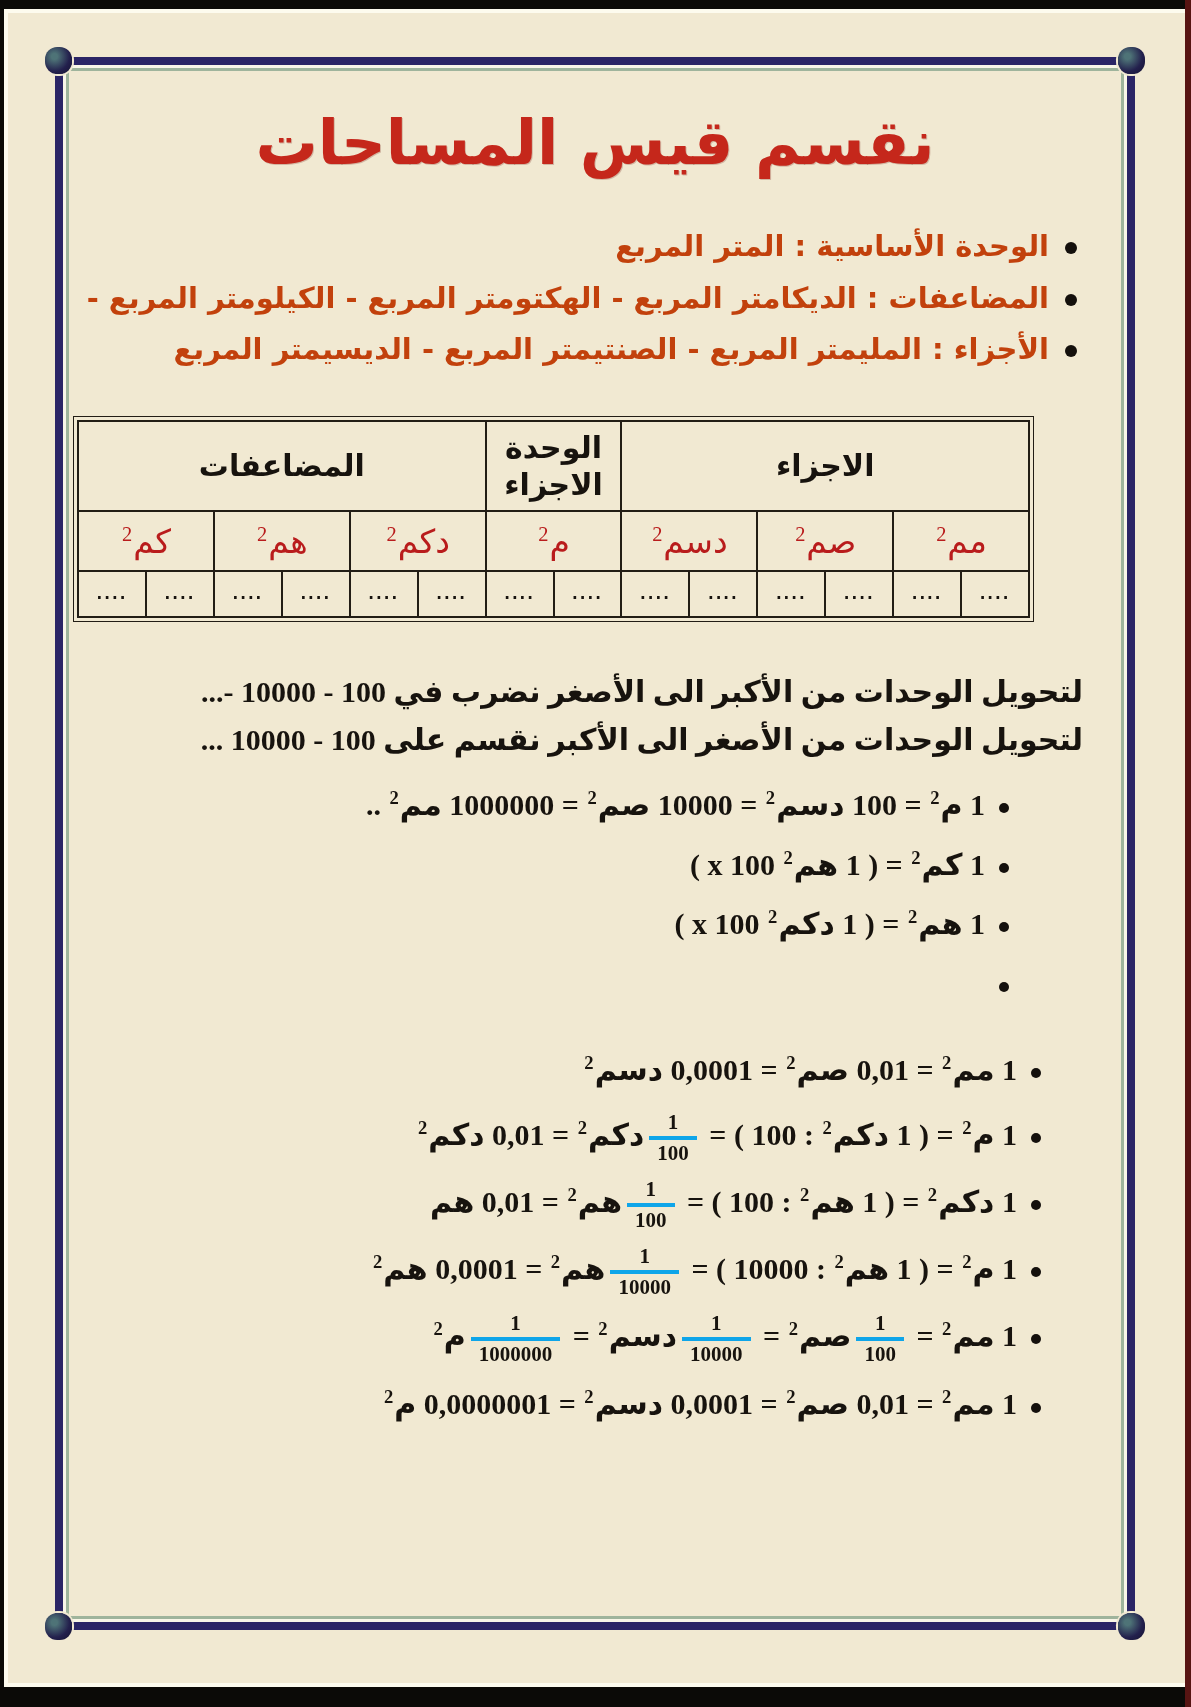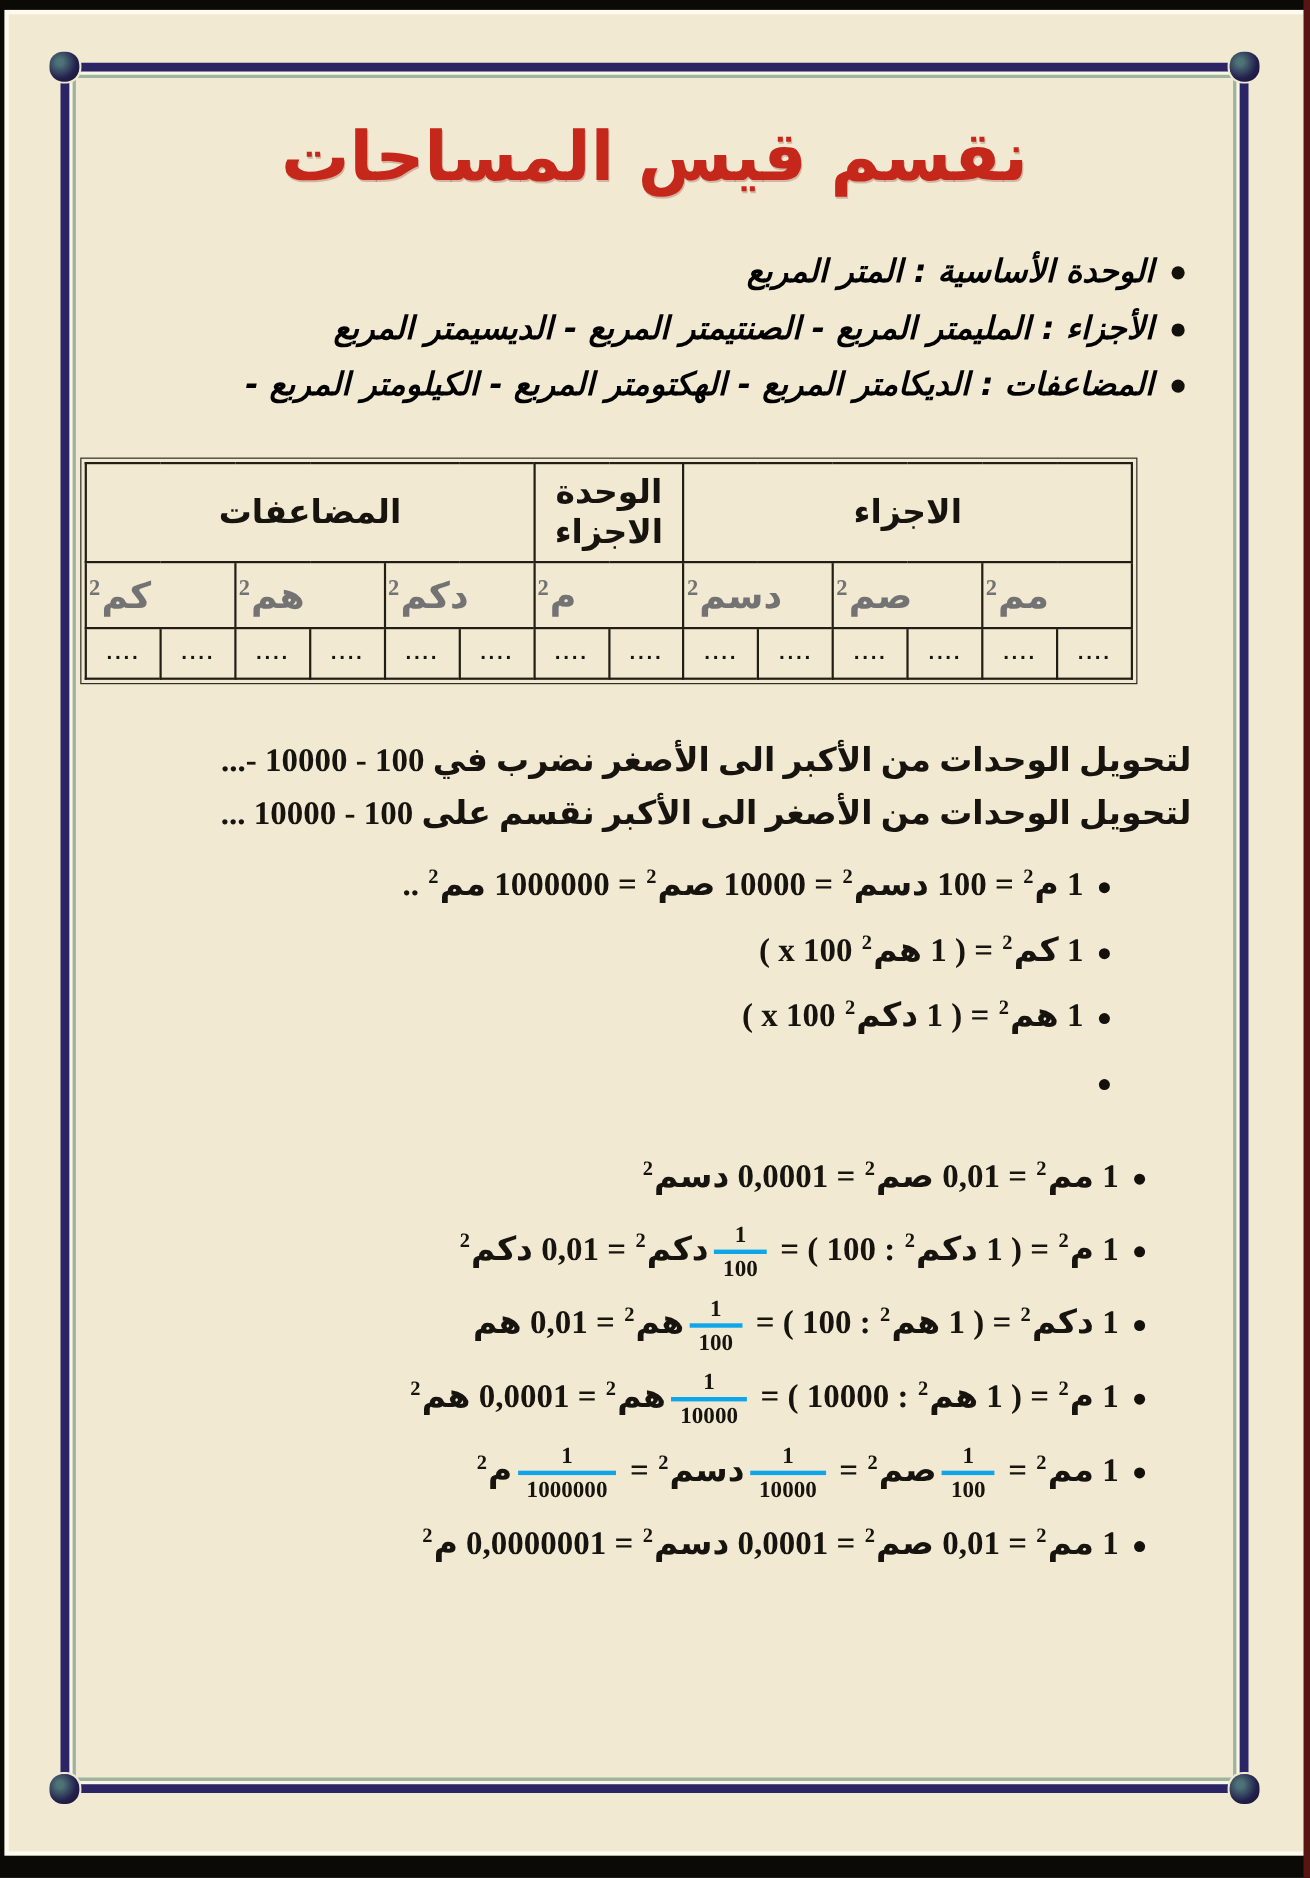--- a/index.html
+++ b/index.html
@@ -34,41 +34,41 @@
   .content{position:relative;width:100%;height:100%;}
 
   .title{
     margin:44px 0 0;text-align:center;
     font-size:62px;font-weight:bold;color:#c5271b;
     letter-spacing:1px;line-height:1.1;
     text-shadow:1px 1px 0 rgba(120,30,20,.25);
   }
 
   .intro{direction:rtl;text-align:right;margin:44px 50px 0 16px;}
-  .iline{font-size:29px;font-weight:bold;color:#000000;line-height:1.78;font-style:italic;}
+  .iline{font-size:29px;font-weight:bold;color:#c2410c;line-height:1.78;}
   .bdot{
     display:inline-block;width:12px;height:12px;border-radius:50%;
     background:#14100c;margin-left:16px;vertical-align:middle;
   }
   .bdot.sm{width:10px;height:10px;margin-left:14px;}
 
   .units-table{
     border-collapse:collapse;table-layout:fixed;
     width:953px;margin:44px 0 0 14px;
     outline:1px solid #221d15;outline-offset:3px;
     background:transparent;
   }
   .units-table th,.units-table td{border:2px solid #221d15;}
   .ghead{
     height:88px;font-size:30px;font-weight:bold;color:#17130e;
     text-align:center;vertical-align:middle;line-height:1.25;padding:0 14px;
   }
   .ucell{
-    height:56px;font-size:33px;font-weight:bold;color:#737373;
-    text-align:left;vertical-align:middle;
+    height:56px;font-size:33px;font-weight:normal;color:#b91c1c;
+    text-align:center;vertical-align:middle;
     font-family:"DejaVu Sans",sans-serif;
   }
   .dcell{
     height:42px;text-align:center;vertical-align:middle;
     font-size:15px;font-weight:bold;letter-spacing:2px;color:#17130e;
   }
   sup.sp{
     font-family:"Liberation Serif","DejaVu Sans",serif;
     font-size:0.62em;vertical-align:super;line-height:0;margin:0 1px;
   }
@@ -106,22 +106,22 @@
     <div class="knob k-tl"></div>
     <div class="knob k-tr"></div>
     <div class="knob k-bl"></div>
     <div class="knob k-br"></div>
 
     <div class="content">
       <h1 class="title">نقسم قيس المساحات</h1>
 
       <div class="intro" id="intro">
           <div class="iline"><span class="bdot"></span><span>الوحدة الأساسية : المتر المربع</span></div>
+          <div class="iline"><span class="bdot"></span><span>المضاعفات : الديكامتر المربع - الهكتومتر المربع - الكيلومتر المربع -</span></div>
           <div class="iline"><span class="bdot"></span><span>الأجزاء : المليمتر المربع - الصنتيمتر المربع - الديسيمتر المربع</span></div>
-          <div class="iline"><span class="bdot"></span><span>المضاعفات : الديكامتر المربع - الهكتومتر المربع - الكيلومتر المربع -</span></div>
         </div>
 
       <table class="units-table" id="units-table" dir="rtl">
           <tbody>
             <tr>
               <th class="ghead" colspan="6">الاجزاء</th>
               <th class="ghead" colspan="2">الوحدة الاجزاء</th>
               <th class="ghead" colspan="6">المضاعفات</th>
             </tr>
             <tr>

